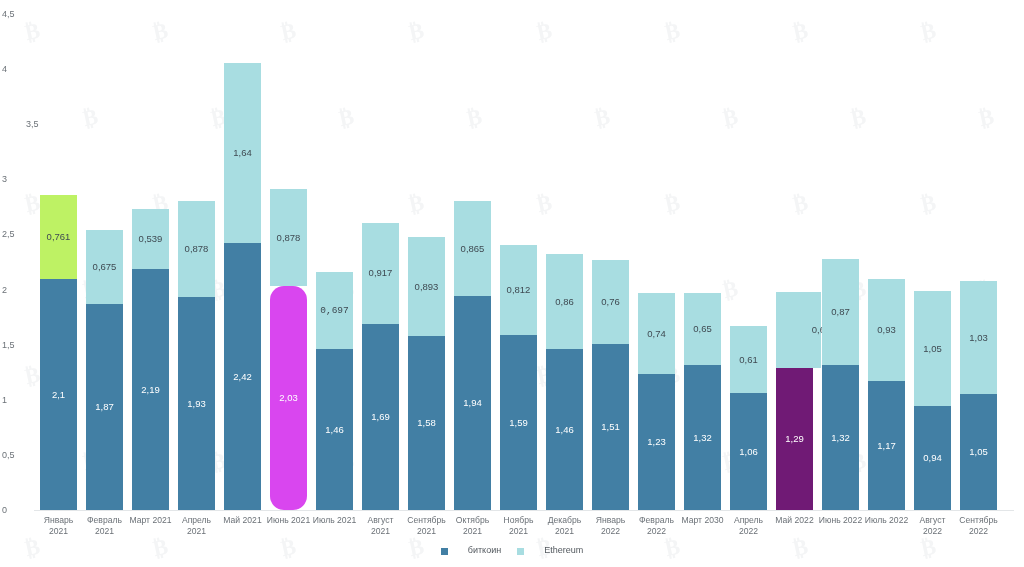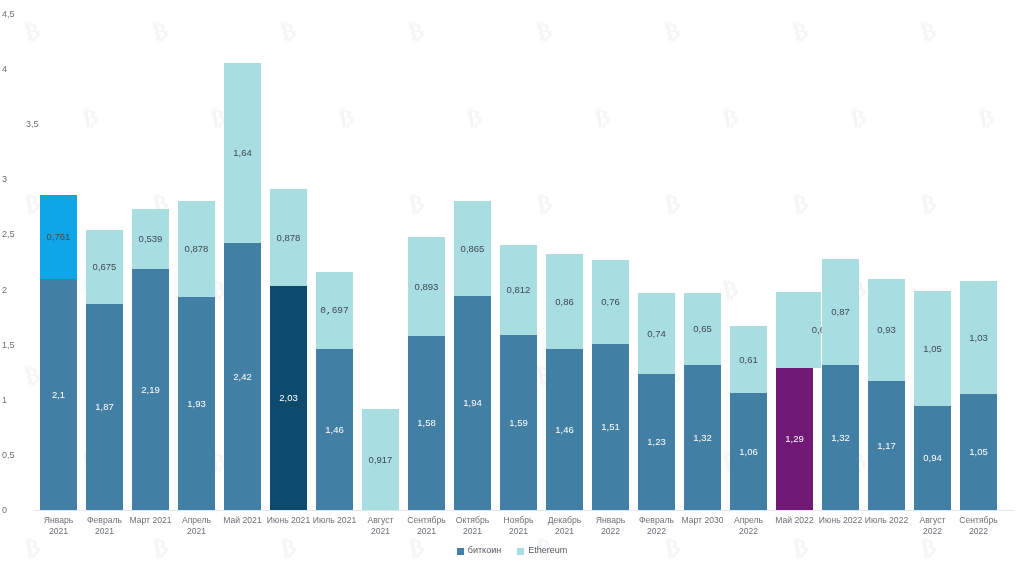--- a/index.html
+++ b/index.html
@@ -129,21 +129,21 @@
     top: 545px;
     display: flex;
     justify-content: center;
     align-items: center;
     gap: 16px;
     z-index: 2;
   }
   .legend-item {
     display: flex;
     align-items: flex-end;
-    gap: 4px;
+    gap: 20px;
     font-size: 9px;
     color: #53595f;
   }
   .legend-swatch {
     width: 7px;
     height: 7px;
     display: inline-block;
   }
 </style>
 </head>
@@ -228,21 +228,21 @@
         <div class="ytick-label" style="top: 179.333px; right: 994px;">3</div>
         <div class="gridline" style="top: 124.222px;"></div>
         <div class="ytick-label" style="top: 124.222px; right: 970px;">3,5</div>
         <div class="gridline" style="top: 69.1111px;"></div>
         <div class="ytick-label" style="top: 69.1111px; right: 994px;">4</div>
         <div class="gridline" style="top: 14px;"></div>
         <div class="ytick-label" style="top: 14px; right: 994px;">4,5</div>
       </div>
     <div id="bars-layer">
         <div class="bar-group" style="left: 0px;">
-          <div class="seg seg-eth" style="height: 83.8791px; background: #0ea5e9;">
+          <div class="seg seg-eth" style="height: 83.8791px; background: #bef264;">
             <span class="seg-label">0,761</span>
           </div>
           <div class="seg seg-btc" style="height: 231.467px; background: rgb(66, 127, 164);">
             <span class="seg-label">2,1</span>
           </div>
         </div>
         <div class="bar-group" style="left: 46px;">
           <div class="seg seg-eth" style="height: 74.4px; background: rgb(168, 221, 225);">
             <span class="seg-label">0,675</span>
           </div>
@@ -271,35 +271,38 @@
             <span class="seg-label">1,64</span>
           </div>
           <div class="seg seg-btc" style="height: 266.738px; background: rgb(66, 127, 164);">
             <span class="seg-label">2,42</span>
           </div>
         </div>
         <div class="bar-group" style="left: 230px;">
           <div class="seg seg-eth" style="height: 96.7751px; background: rgb(168, 221, 225);">
             <span class="seg-label">0,878</span>
           </div>
-          <div class="seg seg-btc" style="height: 223.751px; background: #0c4a6e;">
+          <div class="seg seg-btc" style="height: 223.751px; background: #d946ef; border-radius: 14px;">
             <span class="seg-label">2,03</span>
           </div>
         </div>
         <div class="bar-group" style="left: 276px;">
           <div class="seg seg-eth" style="height: 76.8249px; background: rgb(168, 221, 225); font-family: Liberation Mono, monospace;">
             <span class="seg-label">0,697</span>
           </div>
           <div class="seg seg-btc" style="height: 160.924px; background: rgb(66, 127, 164);">
             <span class="seg-label">1,46</span>
           </div>
         </div>
         <div class="bar-group" style="left: 322px;">
           <div class="seg seg-eth" style="height: 101.074px; background: rgb(168, 221, 225);">
             <span class="seg-label">0,917</span>
+          </div>
+          <div class="seg seg-btc" style="height: 186.276px; background: rgb(66, 127, 164);">
+            <span class="seg-label">1,69</span>
           </div>
         </div>
         <div class="bar-group" style="left: 368px;">
           <div class="seg seg-eth" style="height: 98.4284px; background: rgb(168, 221, 225);">
             <span class="seg-label">0,893</span>
           </div>
           <div class="seg seg-btc" style="height: 174.151px; background: rgb(66, 127, 164);">
             <span class="seg-label">1,58</span>
           </div>
         </div>

